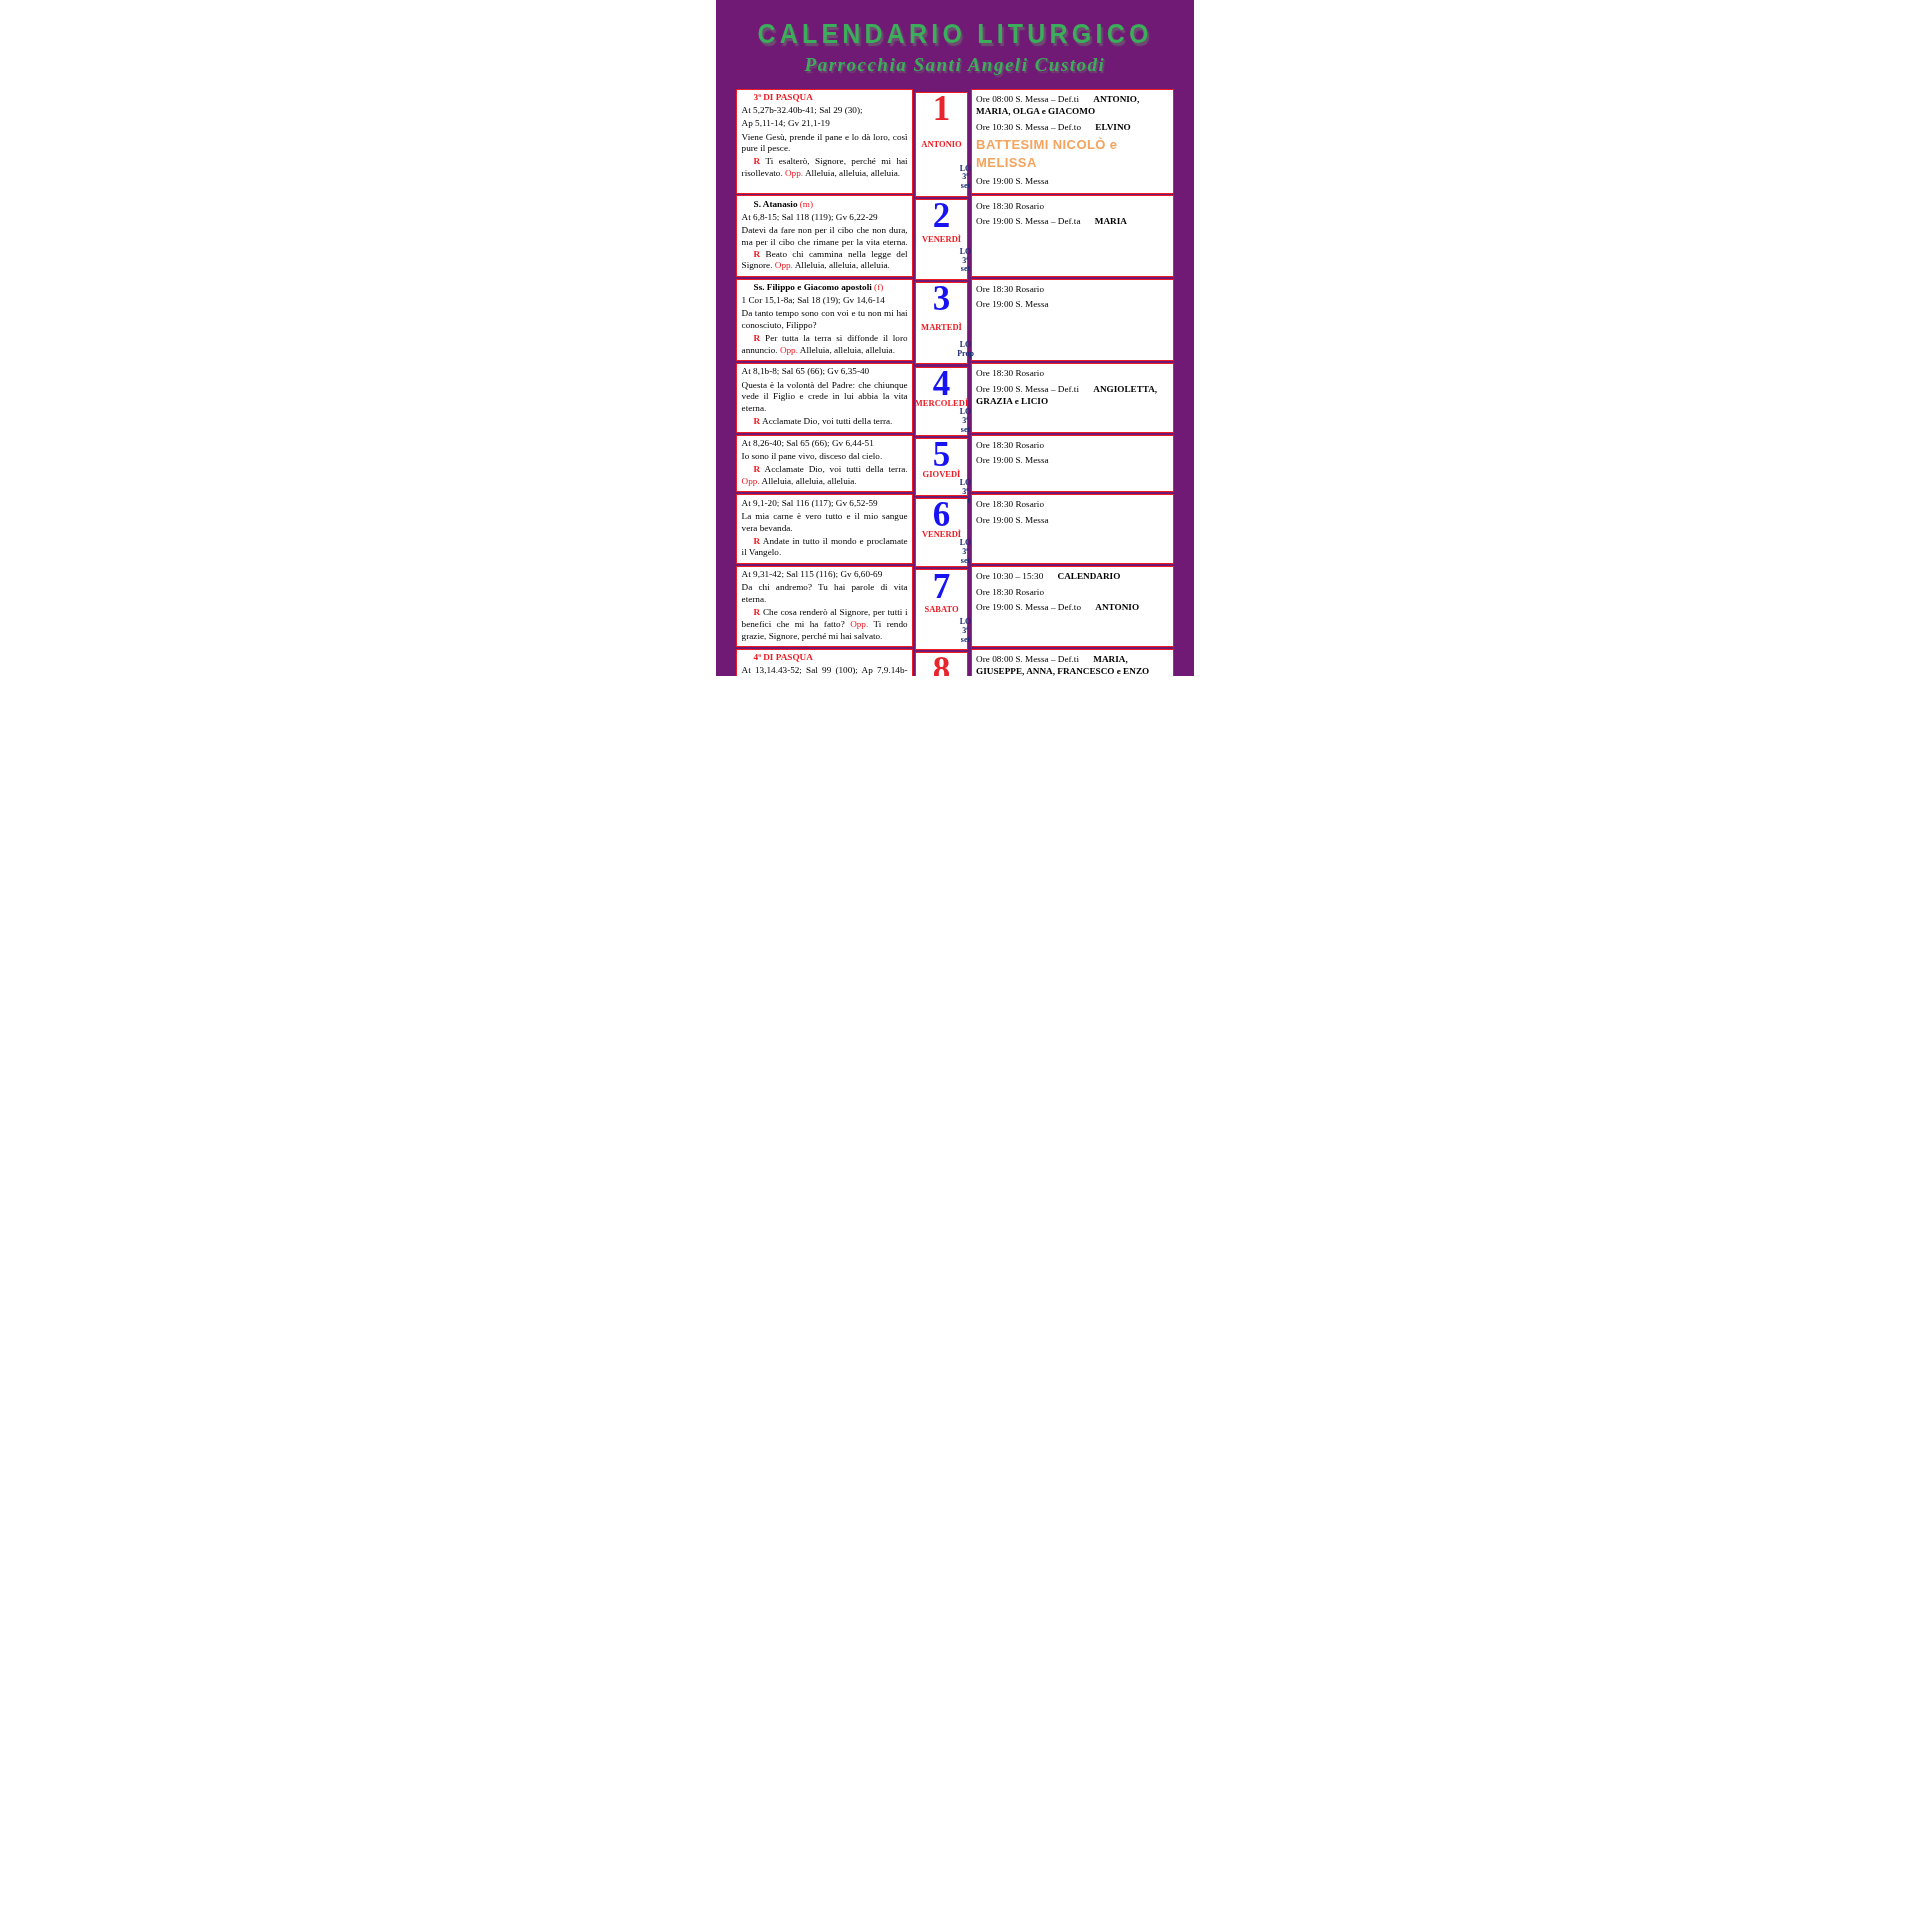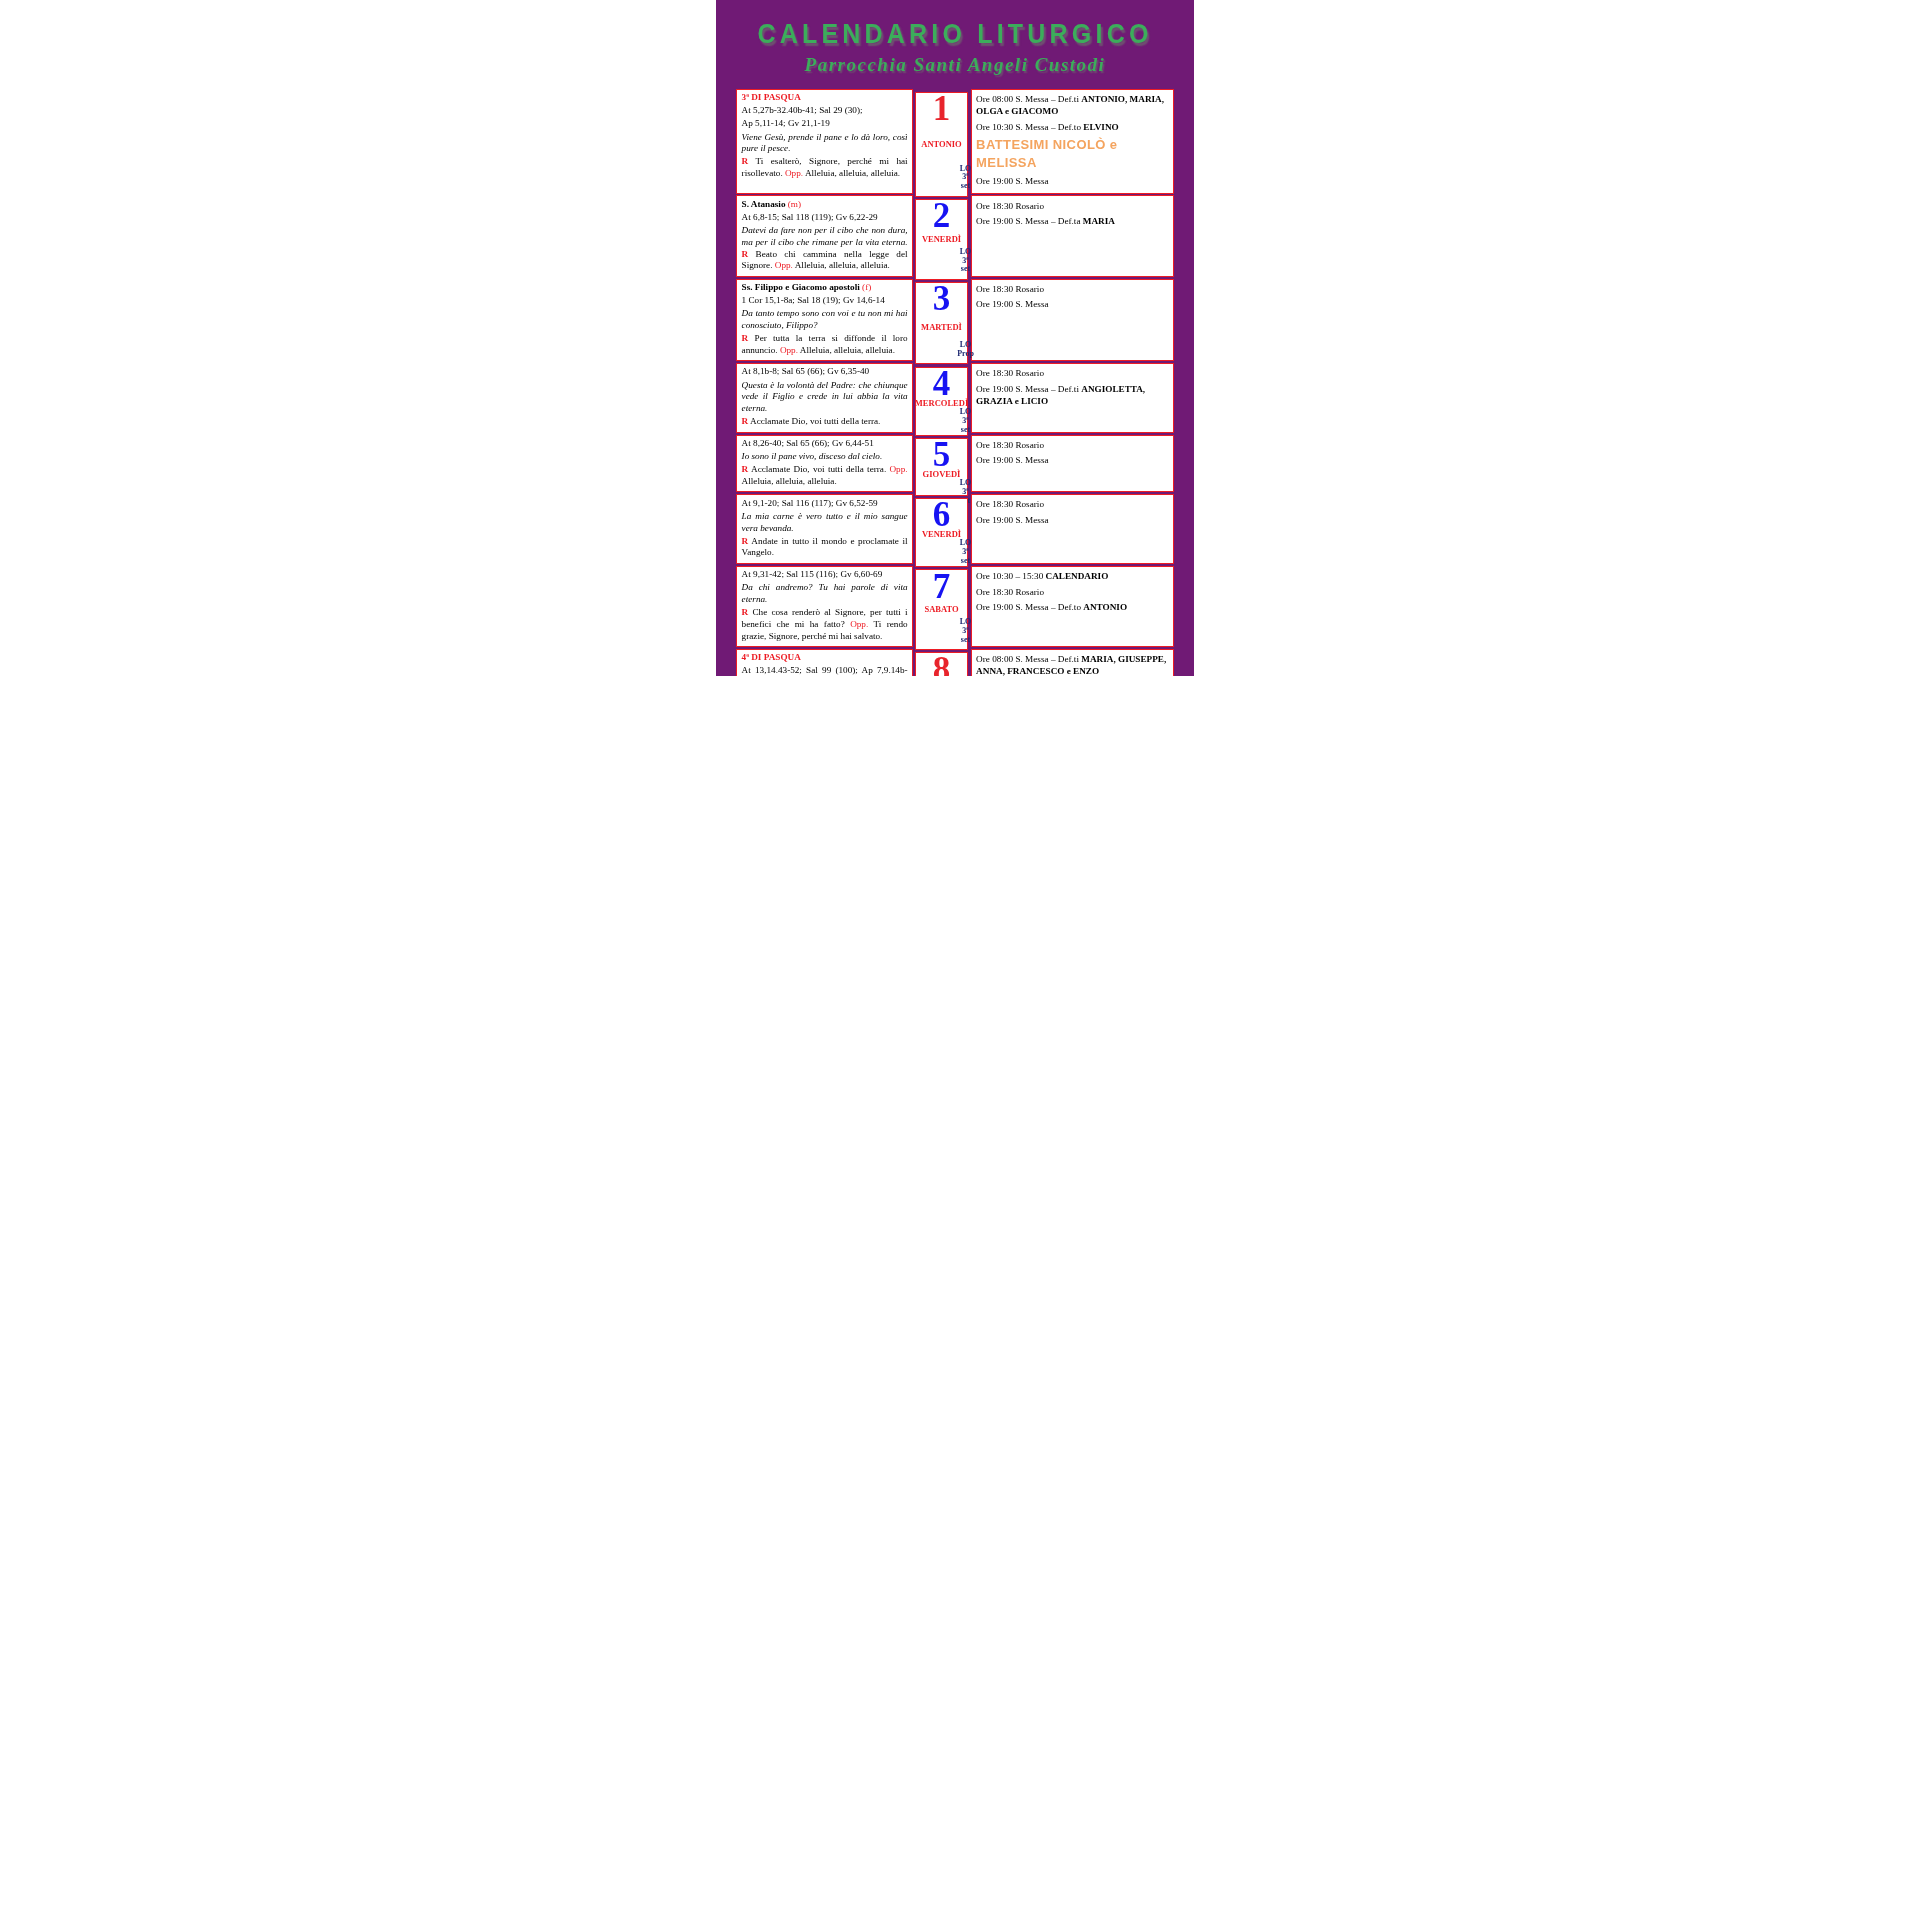--- a/index.html
+++ b/index.html
@@ -57,23 +57,23 @@
   .cell-right {
     flex:1;
     padding:3.1px 3.9px 2.3px 4.6px;
     font-size:9.2px;
     line-height:1.33;
   }
   .cell-right .para { margin:0 0 3.5px; }
   .num { font-weight:bold; font-size:35px; line-height:0.82; margin-top:1.5px; }
   .dayname { font-weight:bold; font-size:8.5px; color:#ED1C24; line-height:1.1; }
   .lo { font-weight:bold; font-size:8px; color:#1F2A72; line-height:1.1;padding-left:48px; }
-  .seg.b { font-weight:bold; }
+  .seg.b { font-weight:bold;margin-left:12px; }
   .seg.r { color:#ED1C24; }
-  .seg.i { font-style:italic; }
+  .seg.i { }
   .seg.o {
     color:#F4A45F;
     font-family:Liberation Sans, sans-serif;
     font-weight:bold;
     font-size:13px;
     letter-spacing:0.4px;
   }
 </style>
 </head>
 <body>

